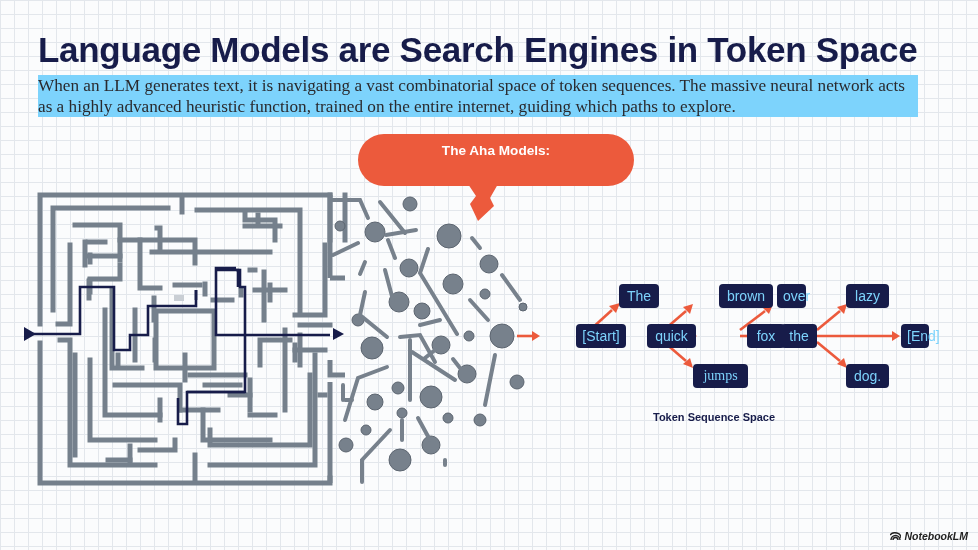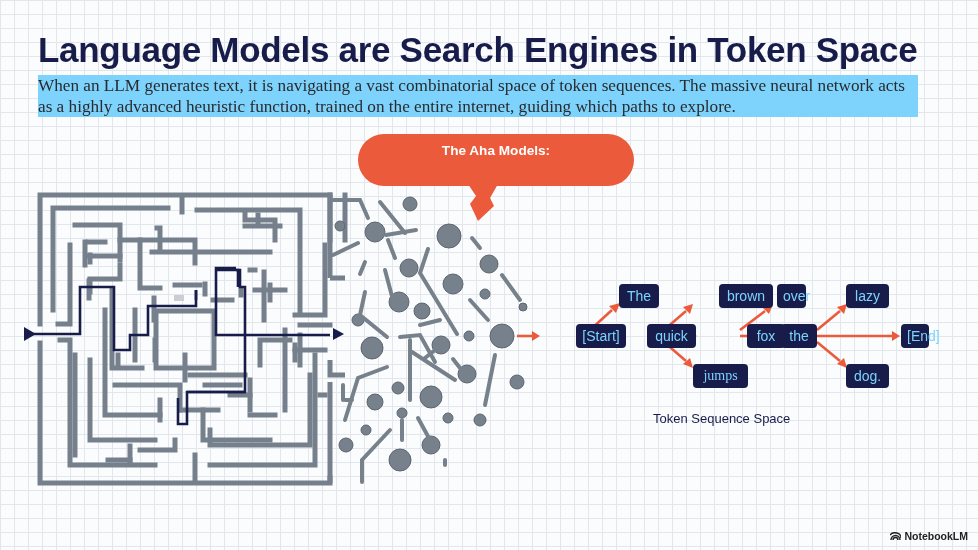--- a/index.html
+++ b/index.html
@@ -13,23 +13,23 @@
   .title{position:absolute;left:38px;top:30px;margin:0;font-family:"Liberation Sans",sans-serif;
     font-weight:700;font-size:35px;color:#171c4a;letter-spacing:-0.3px;white-space:nowrap;}
   .subtitle{position:absolute;left:38px;top:75px;width:880px;background:#7dd3fc;
     font-family:"Liberation Serif",serif;font-size:17.2px;line-height:21px;color:#2a2a2e;}
   .callout{position:absolute;left:358px;top:134px;width:276px;height:52px;background:#ec5a3c;
     border-radius:26px;color:#fff;text-align:center;font-weight:700;font-size:13.6px;line-height:18px;
     padding-top:8px;box-sizing:border-box;}
   svg.scene{position:absolute;left:0;top:0;}
   .token{position:absolute;height:24px;background:#171c4a;color:#7dd3fc;border-radius:4px;
     font-size:14px;line-height:24px;text-align:center;box-sizing:border-box;padding:0 6px;}
-  .caption{position:absolute;left:653px;top:411px;font-weight:400;font-size:13px;color:#171c4a;}
+  .caption{position:absolute;left:653px;top:411px;font-weight:700;font-size:11px;color:#171c4a;}
   .brand{position:absolute;right:10px;bottom:8px;font-size:10.5px;font-weight:700;color:#222;
-    display:flex;align-items:center;gap:3px;}
+    display:flex;align-items:center;gap:3px;font-style:italic;}
 </style>
 </head>
 <body>
 
 <h1 class="title">Language Models are Search Engines in Token Space</h1>
 <div class="subtitle">When an LLM generates text, it is navigating a vast combinatorial space of token sequences. The massive neural network acts as a highly advanced heuristic function, trained on the entire internet, guiding which paths to explore.</div>
 
 <svg class="scene" width="978" height="550">
 
   <g fill="none" stroke="#75808c" stroke-width="5" stroke-linecap="square">

